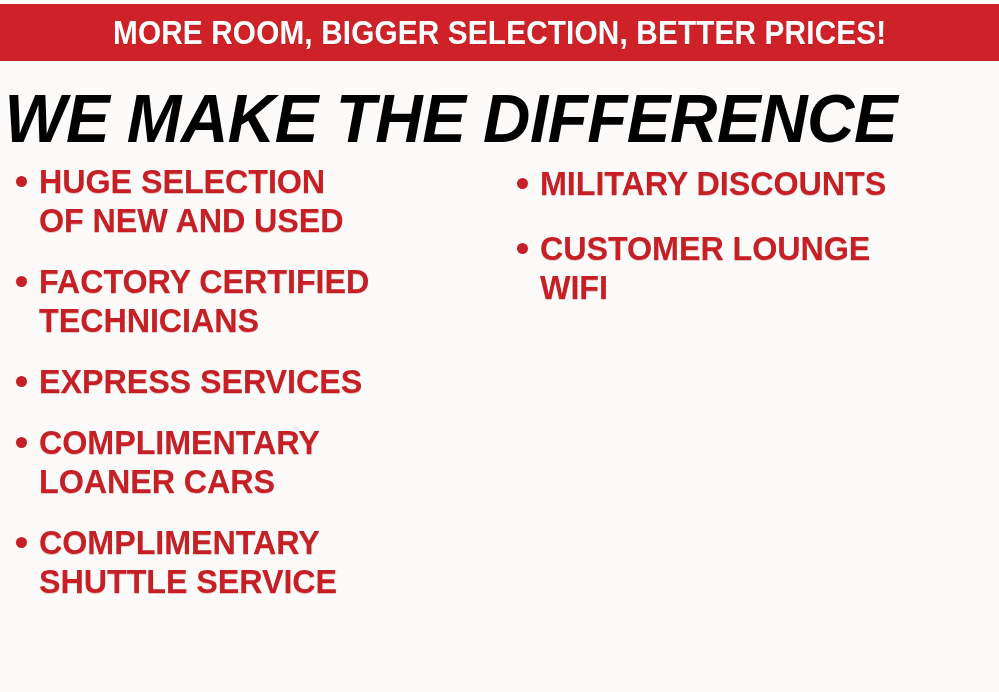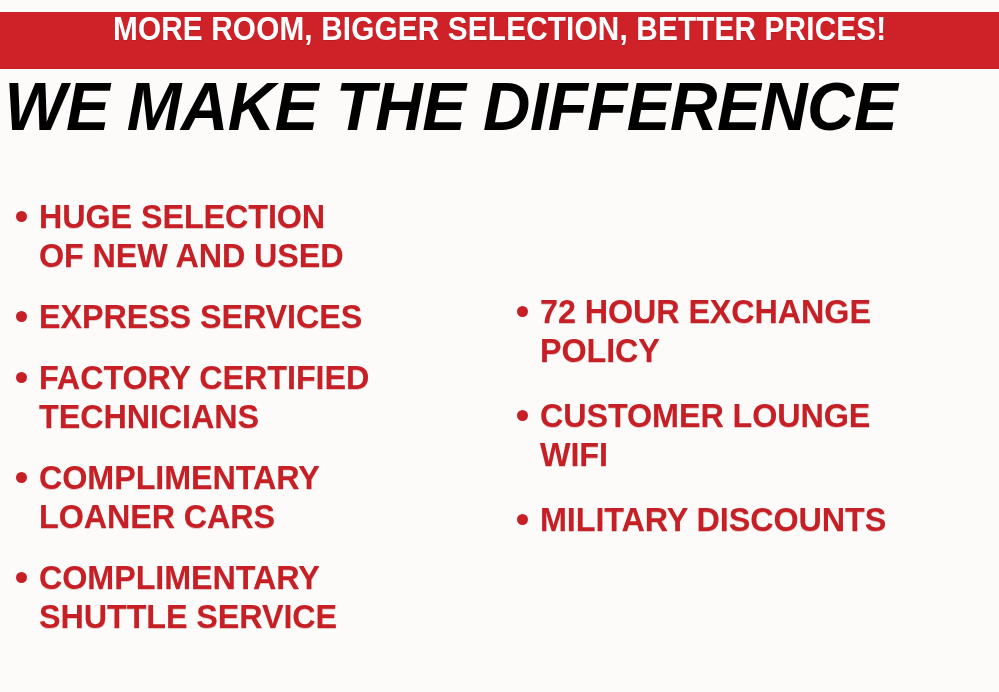--- a/index.html
+++ b/index.html
@@ -19,46 +19,47 @@
     position: relative;
     width: 999px;
     height: 692px;
     background: #fdfbf9;
     box-sizing: border-box;
   }
 
   
   .banner {
     position: absolute;
-    top: 12px;
+    top: 4px;
     left: 0;
     width: 999px;
     height: 57px;
     background: #ce2128;
     display: flex;
+    align-items: center;
     justify-content: center;
     overflow: hidden;
   }
   .banner-text {
     color: #ffffff;
     font-family: "Liberation Sans", sans-serif;
     font-weight: bold;
     font-size: 33px;
     line-height: 33px;
     letter-spacing: 0.2px;
     transform: scaleX(0.90);
     transform-origin: center center;
     white-space: nowrap;
     text-shadow: 0 1px 0 rgba(0,0,0,0.10);
   }
 
   
   .headline {
     position: absolute;
-    top: 68px;
+    top: 80px;
     left: 0;
     width: 902px;
     height: 78px;
     display: flex;
     align-items: center;
     justify-content: center;
     overflow: hidden;
   }
   .headline-text {
     color: #000000;
@@ -75,21 +76,21 @@
 
   
   .columns {
     position: absolute;
     top: 152px;
     left: 0;
     width: 999px;
     height: 540px;
     display: flex;
     flex-direction: row;
-    align-items: center;
+    align-items: flex-start;
   }
   .col {
     box-sizing: border-box;
   }
   .col-left {
     width: 500px;
     padding-left: 16px;
     padding-top: 10px;
   }
   .col-right {
@@ -147,62 +148,57 @@
     <div class="col col-left">
 
       <div class="bullet">
         <span class="dot"></span>
         <span class="bullet-label">HUGE SELECTION
 OF NEW AND USED</span>
       </div>
 
       <div class="bullet">
         <span class="dot"></span>
-        <span class="bullet-label">EXPRESS SERVICES</span>
-      </div>
-
-      <div class="bullet">
-        <span class="dot"></span>
         <span class="bullet-label">FACTORY CERTIFIED
 TECHNICIANS</span>
       </div>
 
       <div class="bullet">
         <span class="dot"></span>
+        <span class="bullet-label">EXPRESS SERVICES</span>
+      </div>
+
+      <div class="bullet">
+        <span class="dot"></span>
         <span class="bullet-label">COMPLIMENTARY
 LOANER CARS</span>
       </div>
 
       <div class="bullet">
         <span class="dot"></span>
         <span class="bullet-label">COMPLIMENTARY
 SHUTTLE SERVICE</span>
       </div>
 
     </div>
 
     <div class="col col-right">
 
-      <div class="bullet">
-        <span class="dot"></span>
-        <span class="bullet-label">72 HOUR EXCHANGE
-POLICY</span>
-      </div>
-
+
+
+      <div class="bullet">
+        <span class="dot"></span>
+        <span class="bullet-label">MILITARY DISCOUNTS</span>
+      </div>
 
       <div class="bullet">
         <span class="dot"></span>
         <span class="bullet-label">CUSTOMER LOUNGE
 WIFI</span>
       </div>
 
-      <div class="bullet">
-        <span class="dot"></span>
-        <span class="bullet-label">MILITARY DISCOUNTS</span>
-      </div>
-
 
 
     </div>
 
   </div>
 
 </div>
 
 </body></html>

